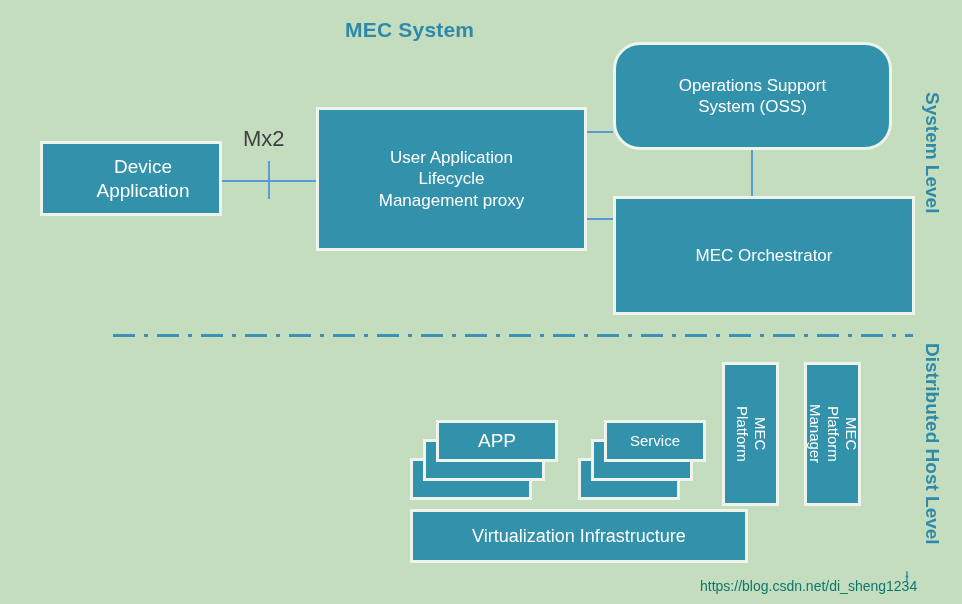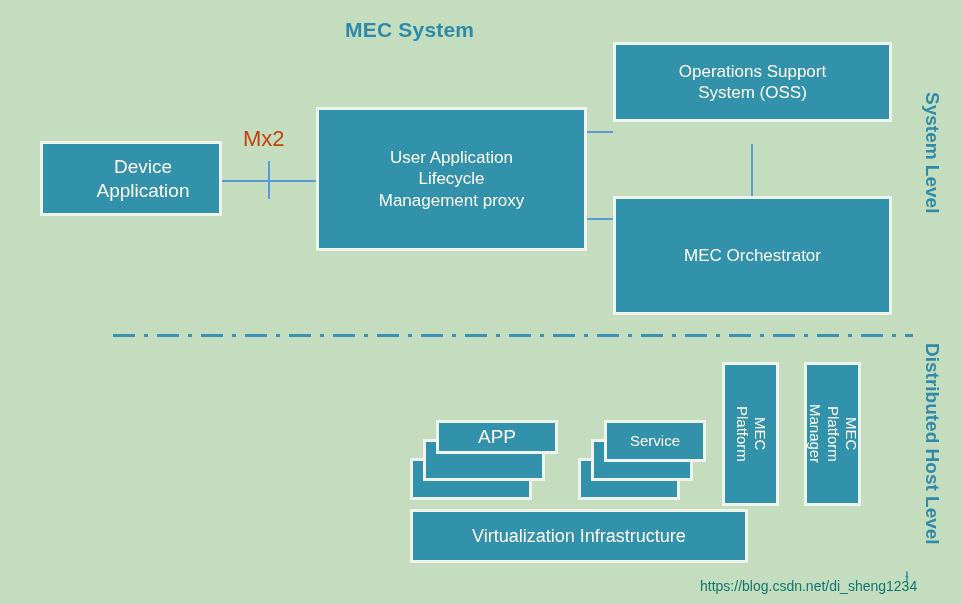--- a/index.html
+++ b/index.html
@@ -30,28 +30,28 @@
     position:absolute;
     left:345px; top:18px;
     font-size:21px;
     font-weight:bold;
     color:#2e8aa8;
     letter-spacing:0.2px;
   }
 
   #device-application { left:40px;  top:141px; width:182px; height:75px;  font-size:19px;padding-left:24px; }
   #ua-lcm-proxy       { left:316px; top:107px; width:271px; height:144px; font-size:17px; }
-  #oss                { left:613px; top:42px;  width:279px; height:80px; font-size:17px; }
-  #mec-orchestrator   { left:613px; top:196px; width:279px; height:119px; font-size:17px; }
+  #oss                { left:613px; top:42px;  width:279px; height:108px; font-size:17px;border-radius:27px; }
+  #mec-orchestrator   { left:613px; top:196px; width:302px; height:119px; font-size:17px; }
 
   #mx2-label {
     position:absolute;
     left:243px; top:126px;
     font-size:22px;
-    color:#c2410c;
+    color:#404040;
   }
 
   .conn { position:absolute; background:#5b9bd5; }
 
   #conn-device-proxy  { left:222px; top:180px; width:94px;  height:2px; }
   #conn-mx2-tick      { left:268px; top:161px; width:2px;   height:38px; }
   #conn-proxy-oss     { left:565px; top:131px; width:48px;  height:2px; }
   #conn-proxy-orch    { left:565px; top:218px; width:48px;  height:2px; }
   #conn-oss-orch      { left:751px; top:144px; width:2px;   height:52px; }
 
@@ -83,21 +83,21 @@
 
   #app-stack   { left:410px; top:420px; width:150px; height:80px; }
   #svc-stack   { left:578px; top:420px; width:130px; height:64px; }
 
   .card-back   { left:0px;  top:38px; }
   .card-mid    { left:13px; top:19px; }
   .card-front  { left:26px; top:0px;  }
 
   #app-stack  .card-back  { width:122px; height:42px; }
   #app-stack  .card-mid   { width:122px; height:42px; }
-  #app-stack  .card-front { width:122px; height:34px; font-size:19px; }
+  #app-stack  .card-front { width:122px; height:42px; font-size:19px; }
   #svc-stack  .card-back  { width:102px; height:42px; }
   #svc-stack  .card-mid   { width:102px; height:42px; }
   #svc-stack  .card-front { width:102px; height:42px; font-size:15px; }
 
   #mec-platform         { left:722px; top:362px; width:57px;  height:144px; }
   #mec-platform-manager { left:804px; top:362px; width:57px;  height:144px; }
   .vert-text {
     writing-mode:vertical-rl;
     text-orientation:mixed;
     white-space:pre-line;

